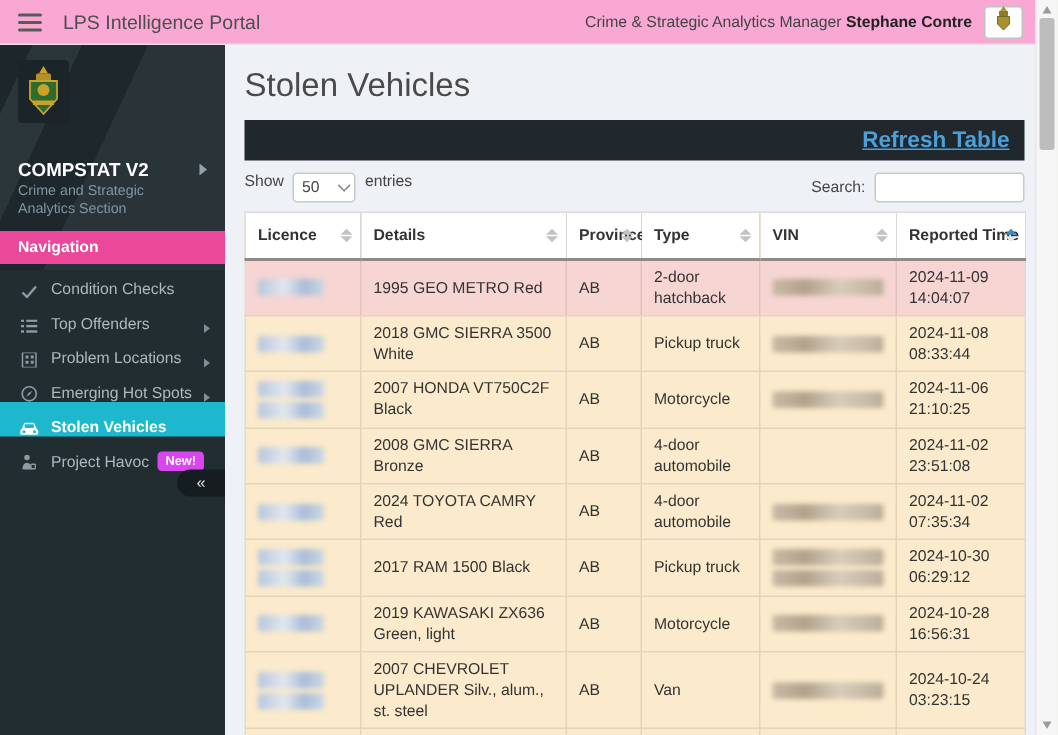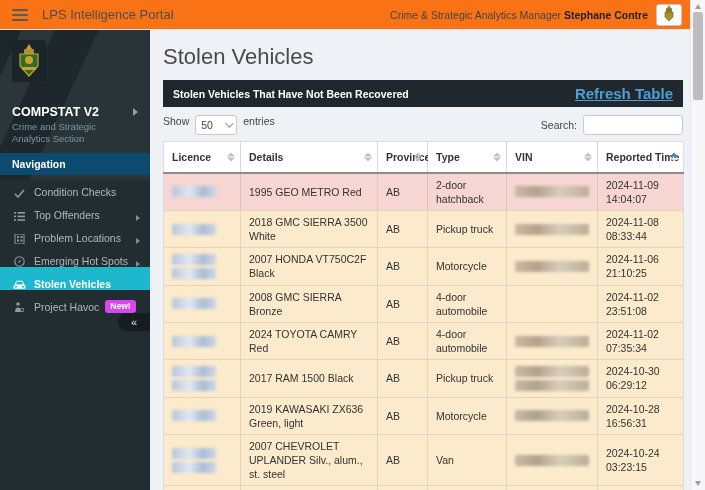--- a/index.html
+++ b/index.html
@@ -2,21 +2,21 @@
 <html><head>
 <meta charset="utf-8">
 <style>
   * { margin:0; padding:0; box-sizing:border-box; }
   html,body { width:705px; height:490px; overflow:hidden; background:#eef1f5;
     font-family:"Liberation Sans", sans-serif; }
   .app { display:flex; width:705px; height:490px; }
   .main-col { width:690px; display:flex; flex-direction:column; }
 
   
-  .topbar { height:30px; background:#f97316; border-bottom:1px solid #e4e4e4;
+  .topbar { height:30px; background:#f9a8d4; border-bottom:1px solid #e4e4e4;
     display:flex; align-items:center; padding:0 8px; flex:0 0 30px;text-align:right; }
   .hamburger { width:16px; height:12px; display:flex; flex-direction:column;
     justify-content:space-between; cursor:pointer; margin:0 4px; }
   .hamburger span { display:block; height:2px; background:#5a5a5a; border-radius:1px; }
   .app-title { font-size:13px; color:#4d4d4d; margin-left:10px; }
   .topbar-right { margin-left:auto; display:flex; align-items:center; gap:8px; }
   .user-text { font-size:10.5px; color:#444; }
   .user-text b { color:#222; }
   .user-btn { width:26px; height:22px; border:1px solid #c3c3c3; border-radius:3px;
     background:#fdfdfd; display:flex; align-items:center; justify-content:center; }
@@ -31,21 +31,21 @@
     height:160px; background:linear-gradient(115deg, rgba(255,255,255,0.04) 0 26px,
     rgba(0,0,0,0.15) 26px 60px, rgba(255,255,255,0.04) 60px 90px, rgba(0,0,0,0.12) 90px 130px,
     rgba(255,255,255,0.03) 130px); transform:rotate(0deg); pointer-events:none; }
   .brand { position:relative; padding:10px 12px 8px 12px; }
   .crest { display:block; }
   .brand-row { display:flex; align-items:center; margin-top:19px; }
   .brand-title { font-size:12.5px; font-weight:bold; color:#fff; }
   .brand-caret { margin-left:auto; width:0; height:0; border-left:5px solid #8fa3ad;
     border-top:4px solid transparent; border-bottom:4px solid transparent; }
   .brand-sub { font-size:9.5px; color:#7f96a1; line-height:1.25; margin-top:2px; width:118px; }
-  .nav-header { background:#0c4a6e; color:#ffffff; font-size:10.5px; font-weight:bold;
+  .nav-header { background:#ec4899; color:#ffffff; font-size:10.5px; font-weight:bold;
     padding:5px 12px; position:relative; }
   .nav-list { list-style:none; position:relative; }
   .nav-item { display:flex; align-items:flex-end; height:23px; padding:0 10px 0 12px;
     font-size:10.5px; color:#aeb9be; cursor:pointer; }
   .nav-item .nicon { width:14px; margin-right:8px; display:flex; align-items:center;
     justify-content:center; color:#8a9ba4; }
   .nav-item.active { background:#1db8cd; color:#ffffff; font-weight:bold; }
   .nav-item.active .nicon { color:#ffffff; }
   .sub-caret { margin-left:auto; width:0; height:0; border-left:4px solid #7d8f99;
     border-top:3.5px solid transparent; border-bottom:3.5px solid transparent; }
@@ -235,21 +235,20 @@
           </li>
         </ul>
 
         <div class="collapse-btn">«</div>
       </div>
 
       <div class="content">
         <h1 class="page-title">Stolen Vehicles</h1>
 
         <div class="panel-head">
-          <span class="panel-title">Stolen Vehicles That Have Not Been Recovered</span>
           <a class="refresh-link">Refresh Table</a>
         </div>
 
         <div class="controls">
           <span>Show</span>
           <span class="len-select">
             <span class="val">50</span>
             <span class="chev-down"></span>
           </span>
           <span>entries</span>

